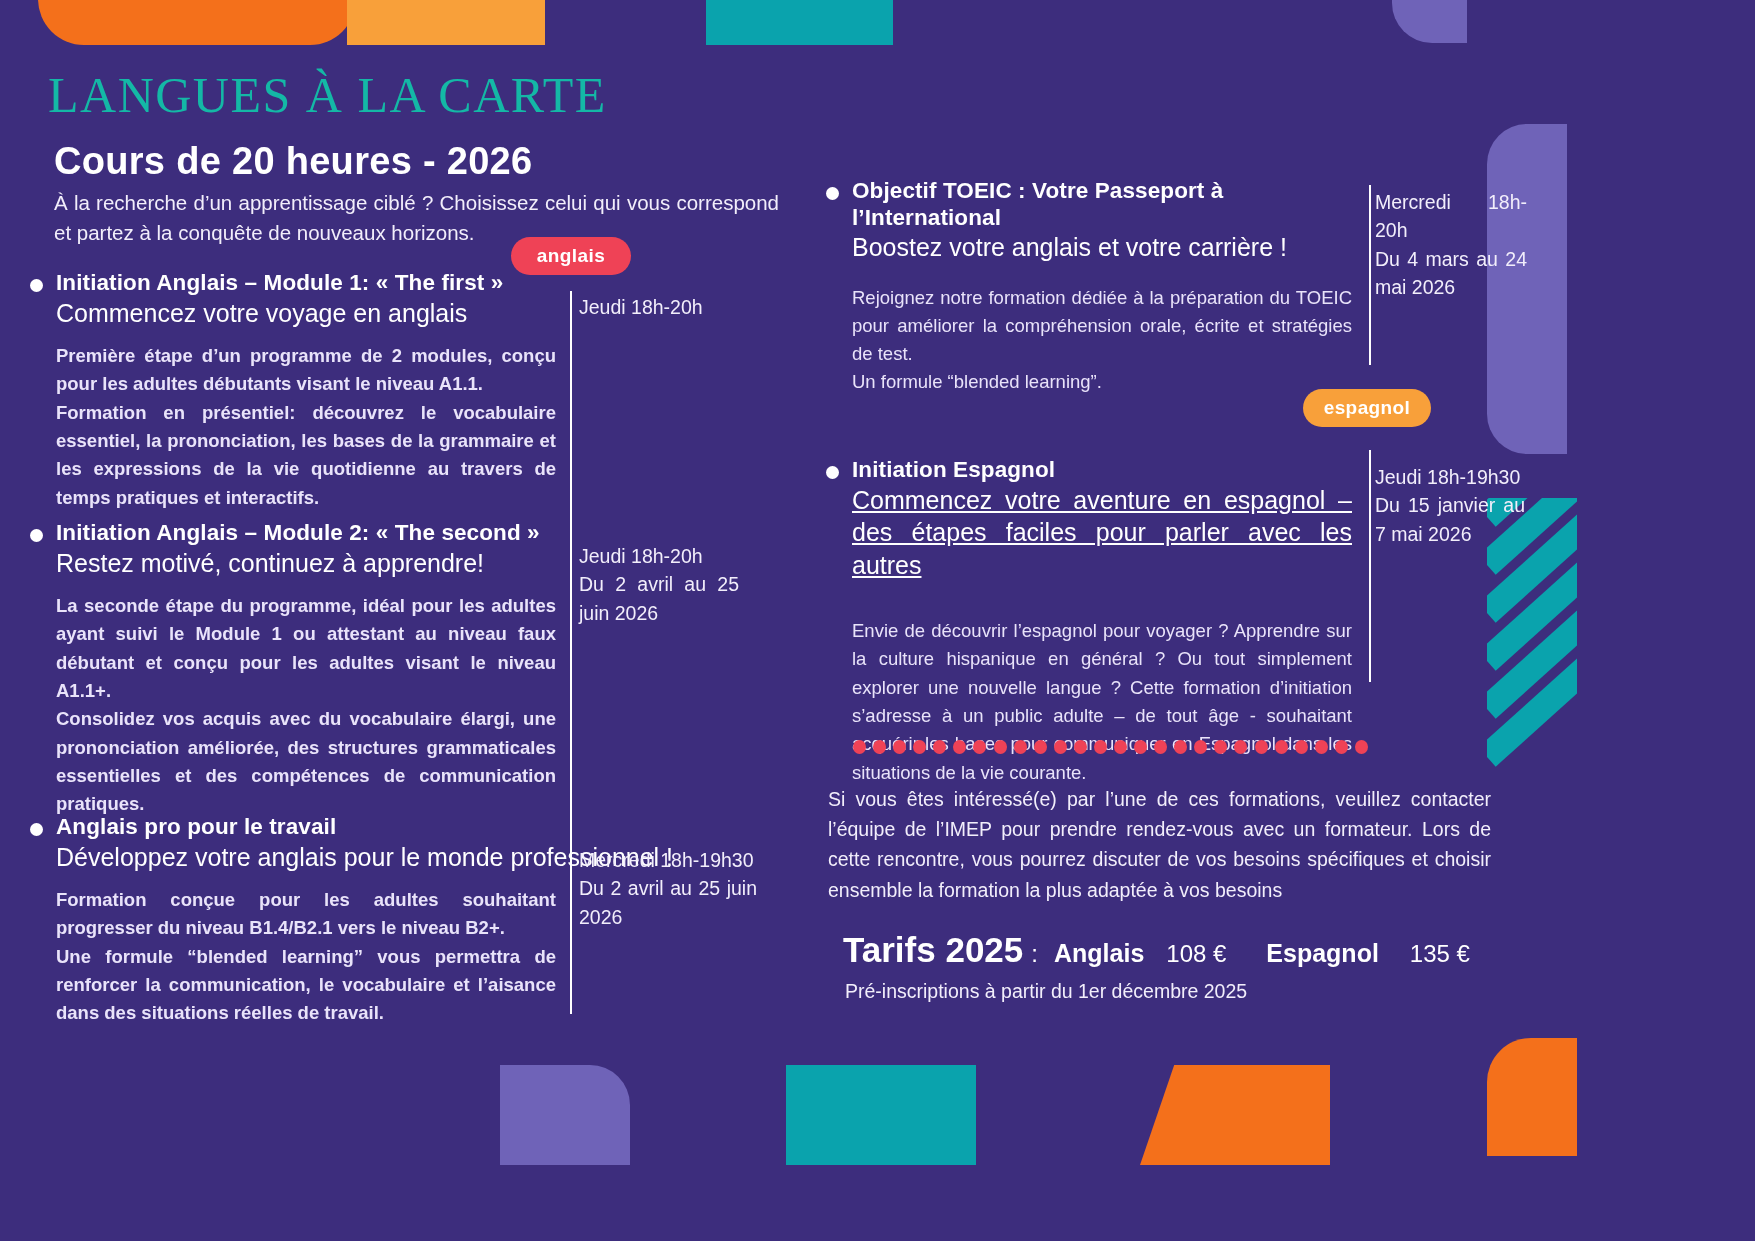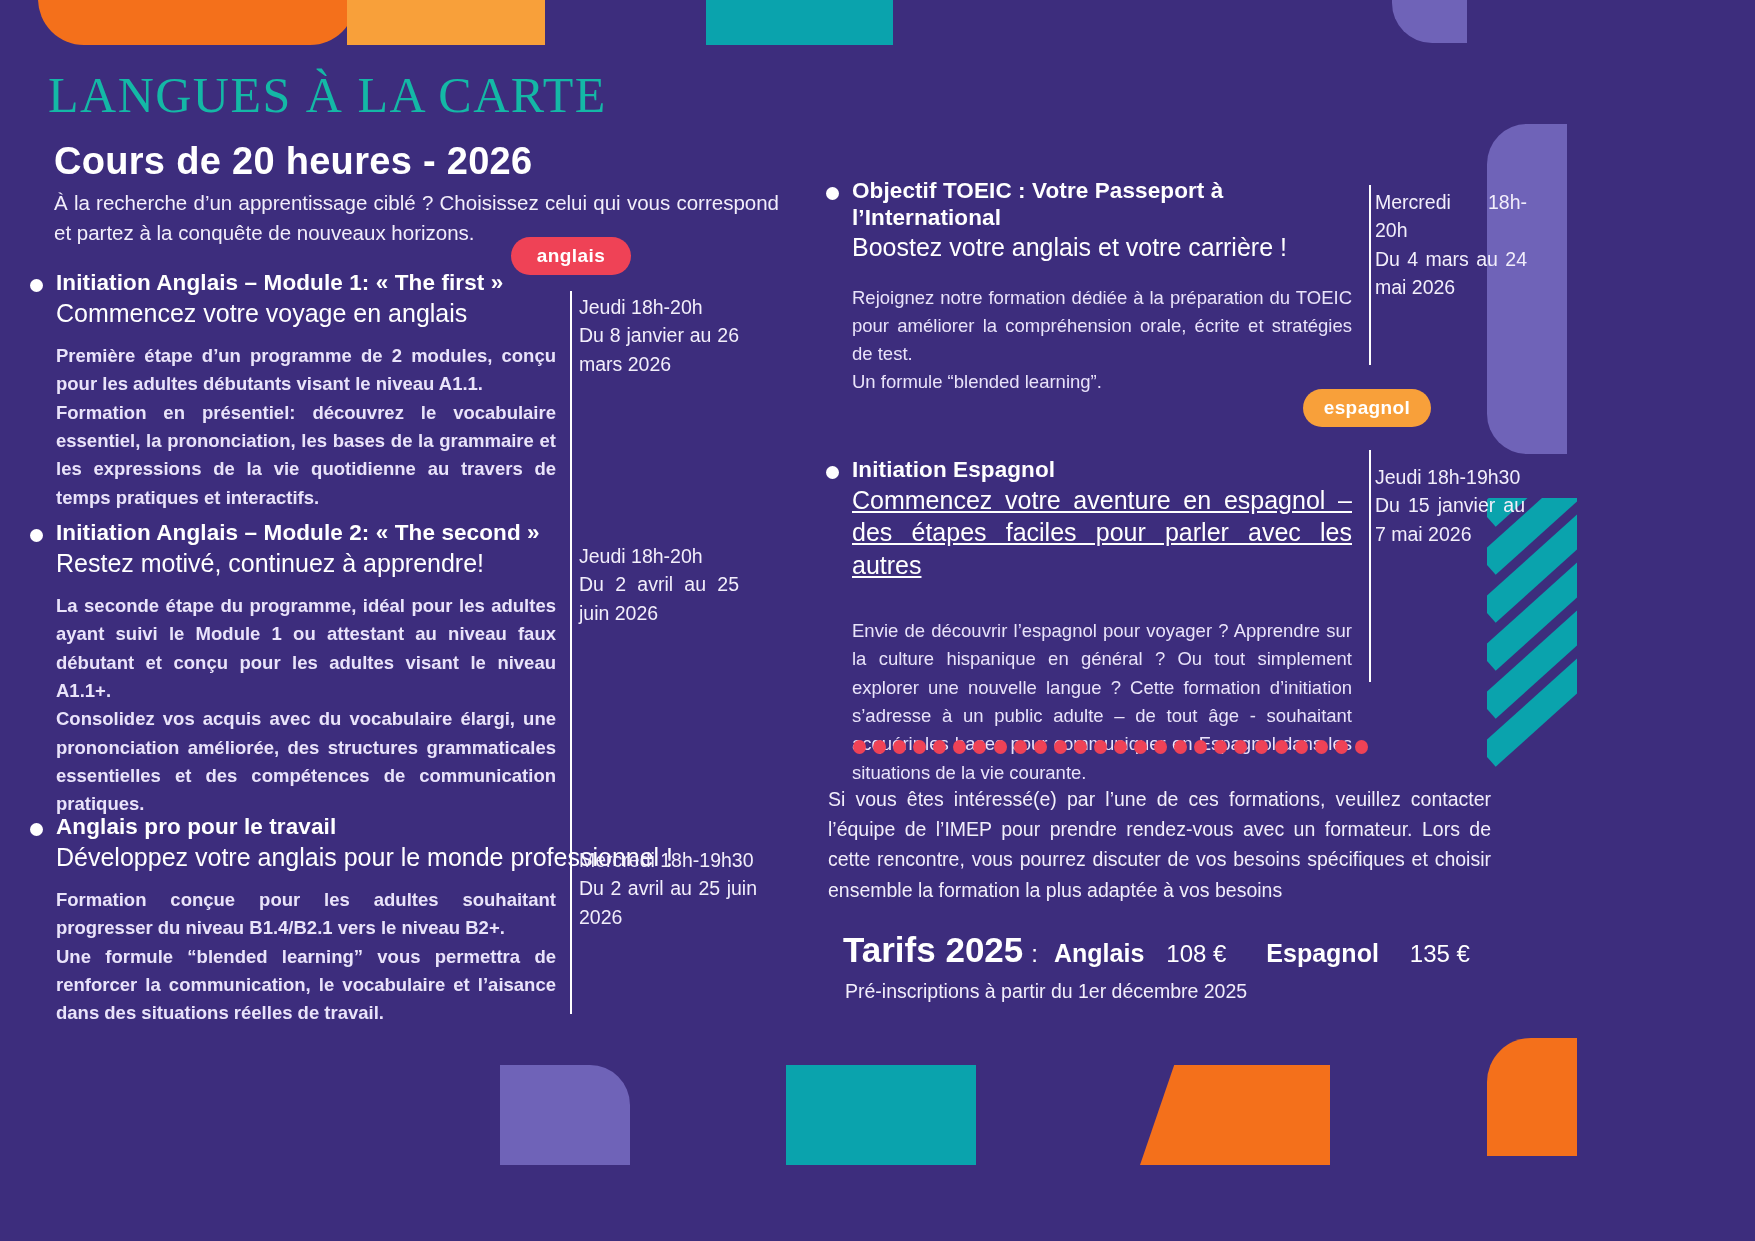--- a/index.html
+++ b/index.html
@@ -268,21 +268,20 @@
       <div class="bullet"></div>
       <div>
         <div class="course-title">Initiation Anglais – Module 1: « The first »</div>
         <div class="course-sub">Commencez votre voyage en anglais</div>
       </div>
     </div>
     <div class="course-body indent-l" style="white-space:pre-line;">Première étape d’un programme de 2 modules, conçu pour les adultes débutants visant le niveau A1.1.
 Formation en présentiel: découvrez le vocabulaire essentiel, la prononciation, les bases de la grammaire et les expressions de la vie quotidienne au travers de temps pratiques et interactifs.</div>
     <div class="date-box" style="left:549px; top:23px; width:160px;">
       <div>Jeudi 18h-20h</div>
-      <div>Du 8 janvier au 26 mars 2026</div>
     </div>
   </div>
 
   <div class="course" style="height:268px; margin-top:18px;">
     <div class="course-head">
       <div class="bullet"></div>
       <div>
         <div class="course-title">Initiation Anglais – Module 2: « The second »</div>
         <div class="course-sub">Restez motivé, continuez à apprendre!</div>
       </div>

